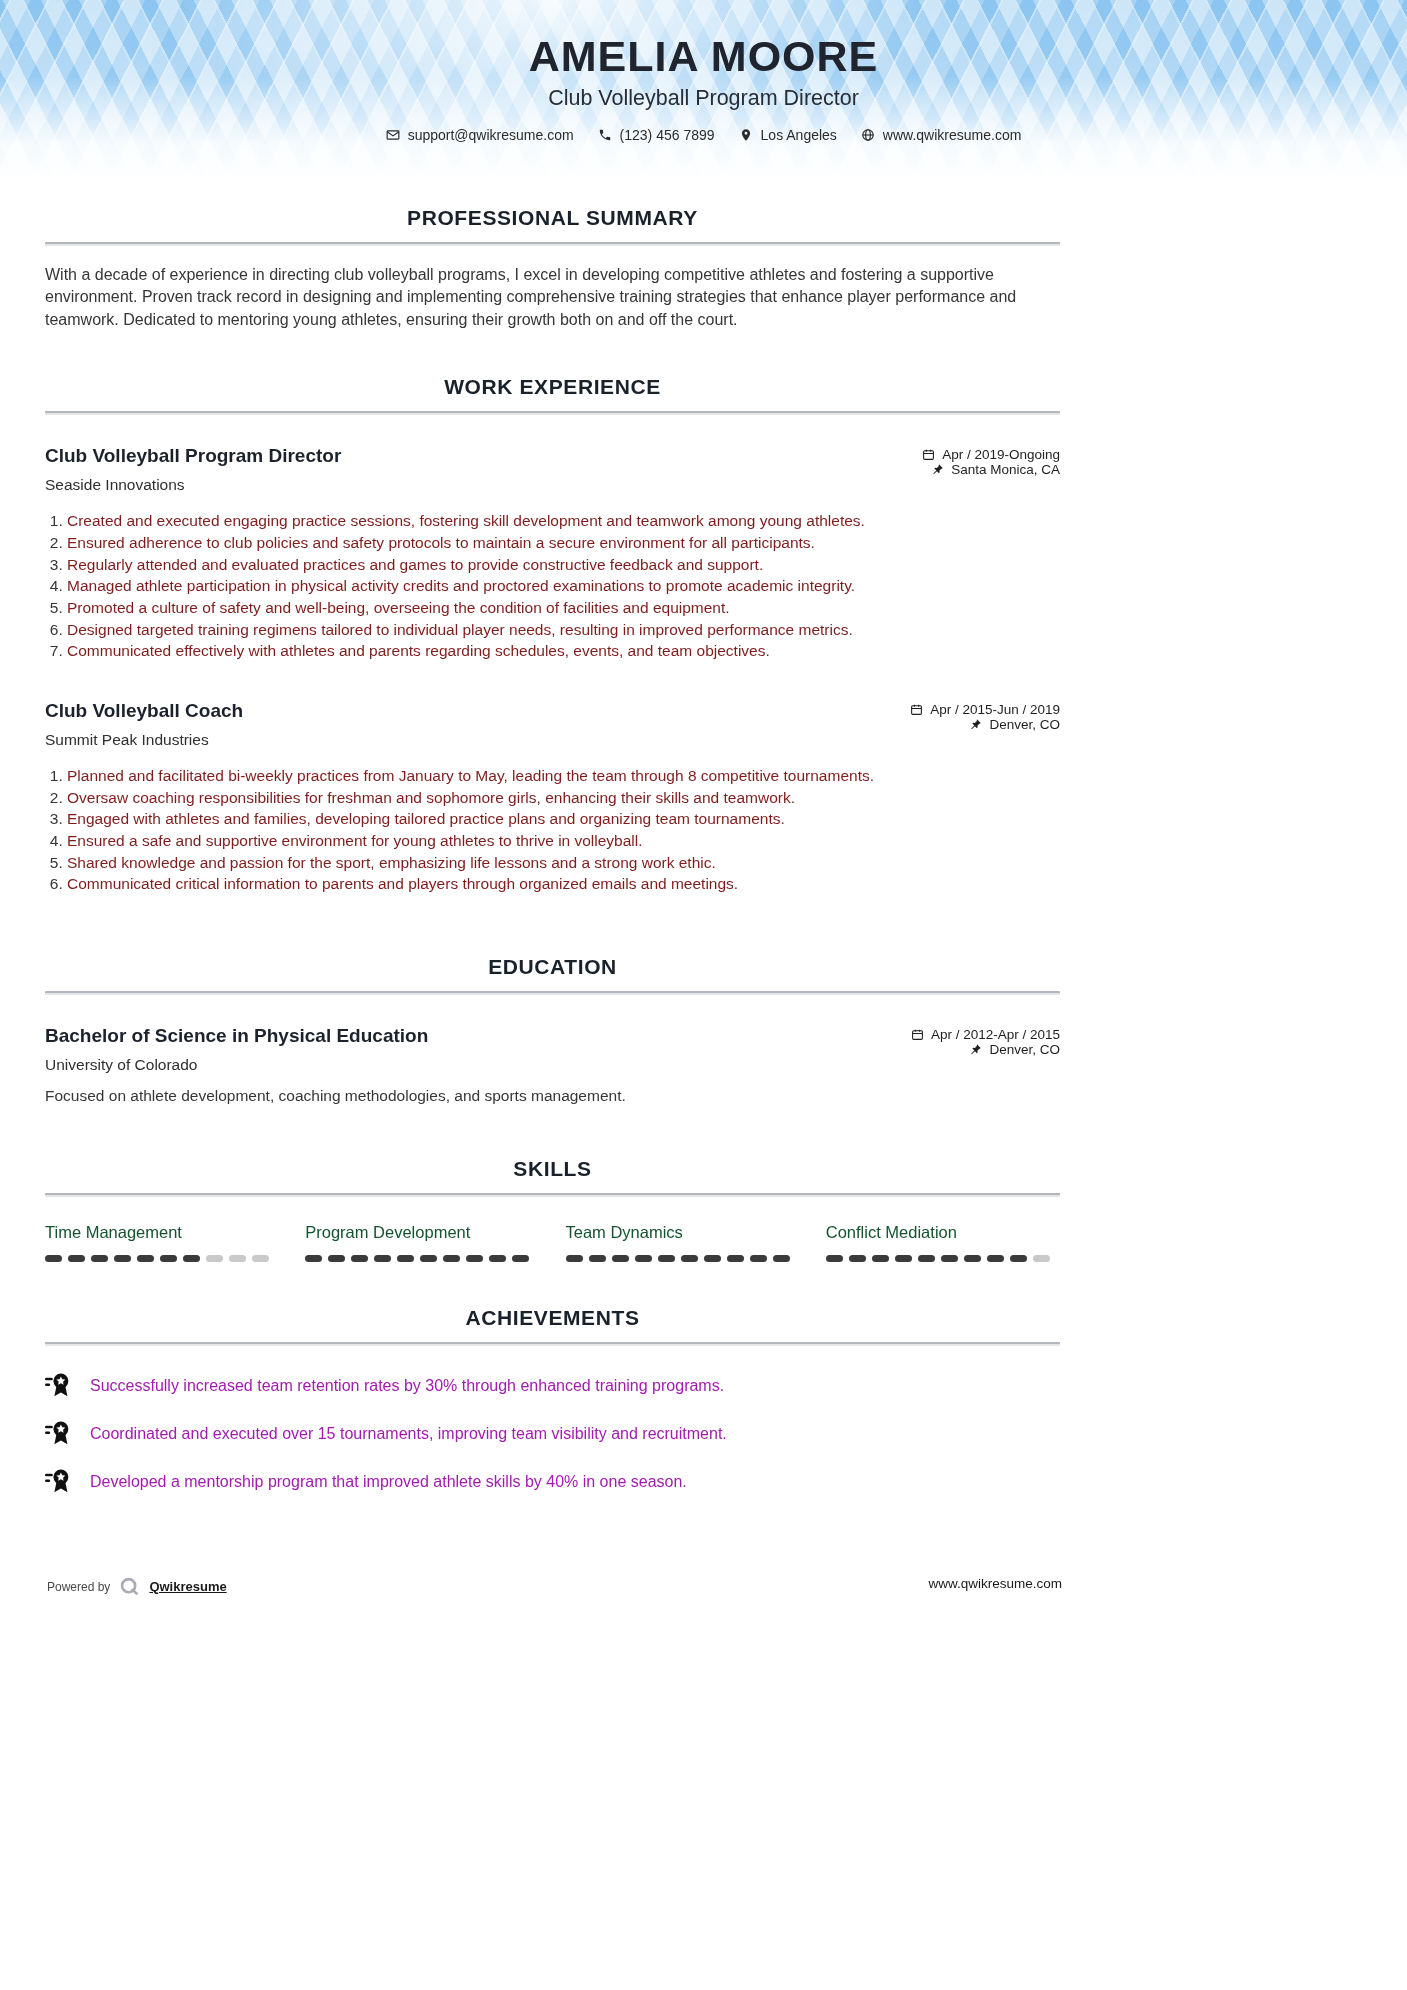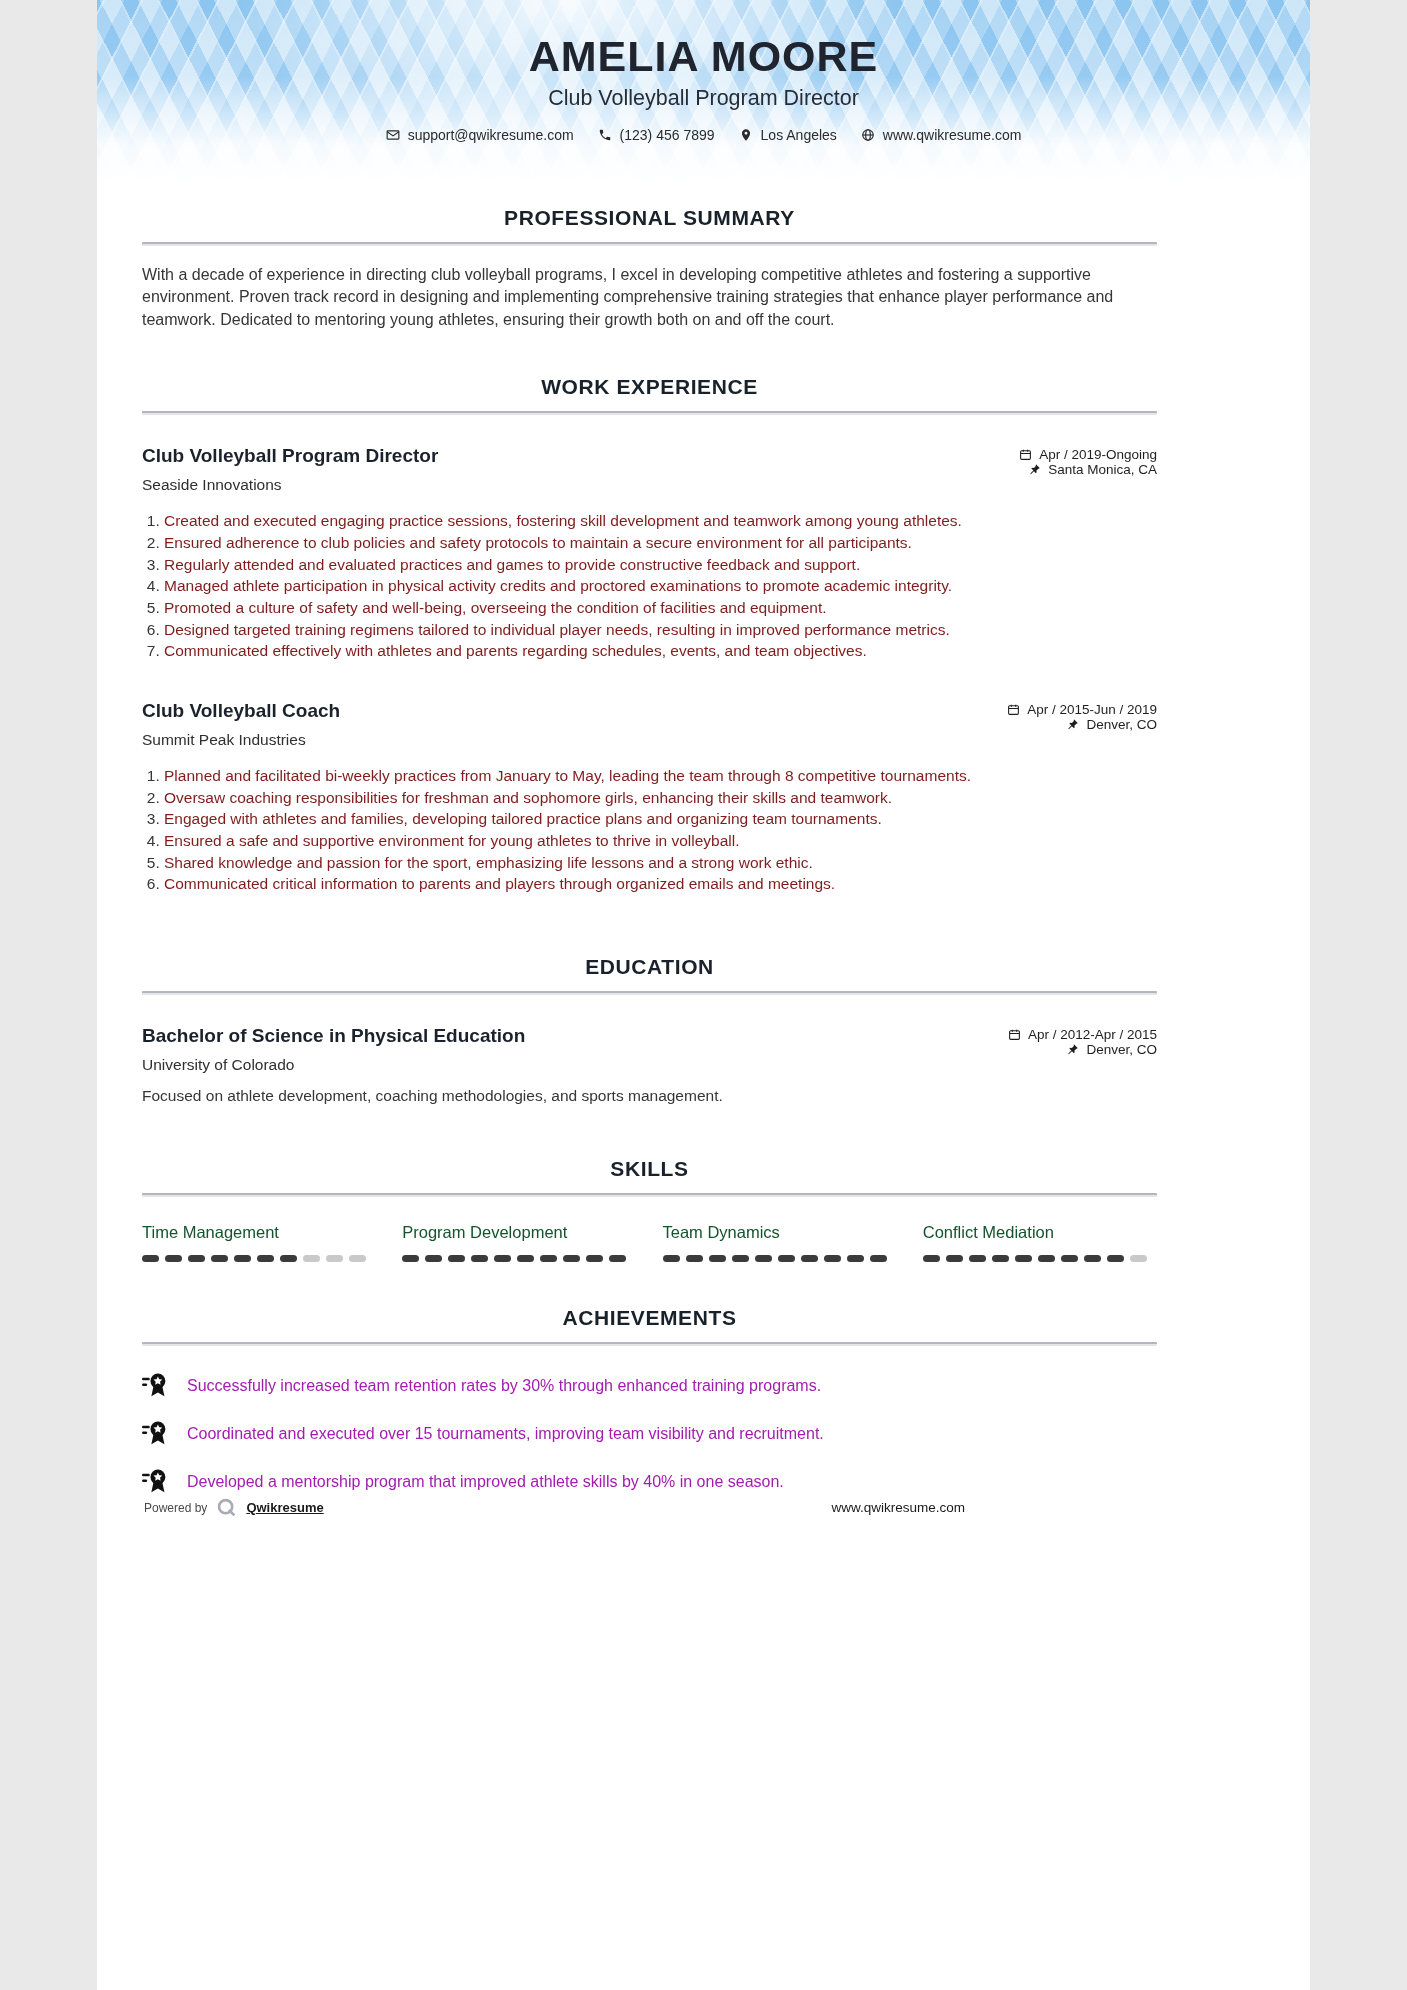--- a/index.html
+++ b/index.html
@@ -1,17 +1,17 @@
 <!DOCTYPE html>
 <html style="--header_blue: #8ec7ef; --bar_filled: #3b3b3b; --bar_empty: #c9c9c9;"><head>
 <meta charset="utf-8">
 <style>
   html,body{margin:0;padding:0;background:#e9e9e9;}
   body{font-family:"Liberation Sans", sans-serif;}
-  .page{position:relative;width:1213px;height:1990px;margin:0 auto;background:#ffffff;overflow:hidden;}
+  .page{position:relative;width:1407px;height:1990px;margin:0 auto;background:#ffffff;overflow:hidden;}
 
   
   .header{
     height:182px;box-sizing:border-box;text-align:center;padding-top:32px;
     background:
       linear-gradient(180deg, rgba(255,255,255,0) 42%, rgba(255,255,255,.88) 80%, #ffffff 100%),
       radial-gradient(ellipse 40% 140% at 39% 0%, rgba(255,255,255,.85) 0%, rgba(255,255,255,0) 68%),
       repeating-linear-gradient(63deg, rgba(255,255,255,.5) 0 2px, rgba(255,255,255,0) 2px 34px),
       repeating-linear-gradient(-63deg, rgba(255,255,255,.5) 0 2px, rgba(255,255,255,0) 2px 34px),
       repeating-linear-gradient(63deg, rgba(137,195,240,.33) 0 17px, rgba(255,255,255,.33) 17px 34px),
@@ -58,22 +58,22 @@
   .seg{flex:none;width:17px;height:7px;border-radius:3.5px;background:var(--bar_empty,#c9c9c9);}
   .seg-fill{background:var(--bar_filled,#3b3b3b);}
 
   .ach-list{margin-top:26px;}
   .ach-row{display:flex;align-items:center;gap:18px;margin-top:21px;}
   .ach-row:first-child{margin-top:24px;}
   .ach-icon{width:27px;height:27px;flex:none;display:block;}
   .ach-text{font-size:16px;color:#a21caf;}
 
   
-  .footer{position:absolute;left:47px;right:345px;top:1497px;
-    display:flex;justify-content:space-between;align-items:center;}
+  .footer{position:absolute;left:47px;right:345px;top:1576px;
+    display:flex;justify-content:space-between;align-items:flex-start;}
   .footer-left{display:flex;align-items:center;gap:9px;}
   .powered{font-size:12px;color:#4a4a4a;}
   .q-logo{width:21px;height:21px;display:block;}
   .brand-link{font-size:13px;font-weight:700;color:#1a1a1a;text-decoration:underline;cursor:pointer;}
   .footer-site{font-size:13.5px;font-weight:500;color:#1a1a1a;}
 </style>
 </head>
 <body>
 
 <div class="page">

